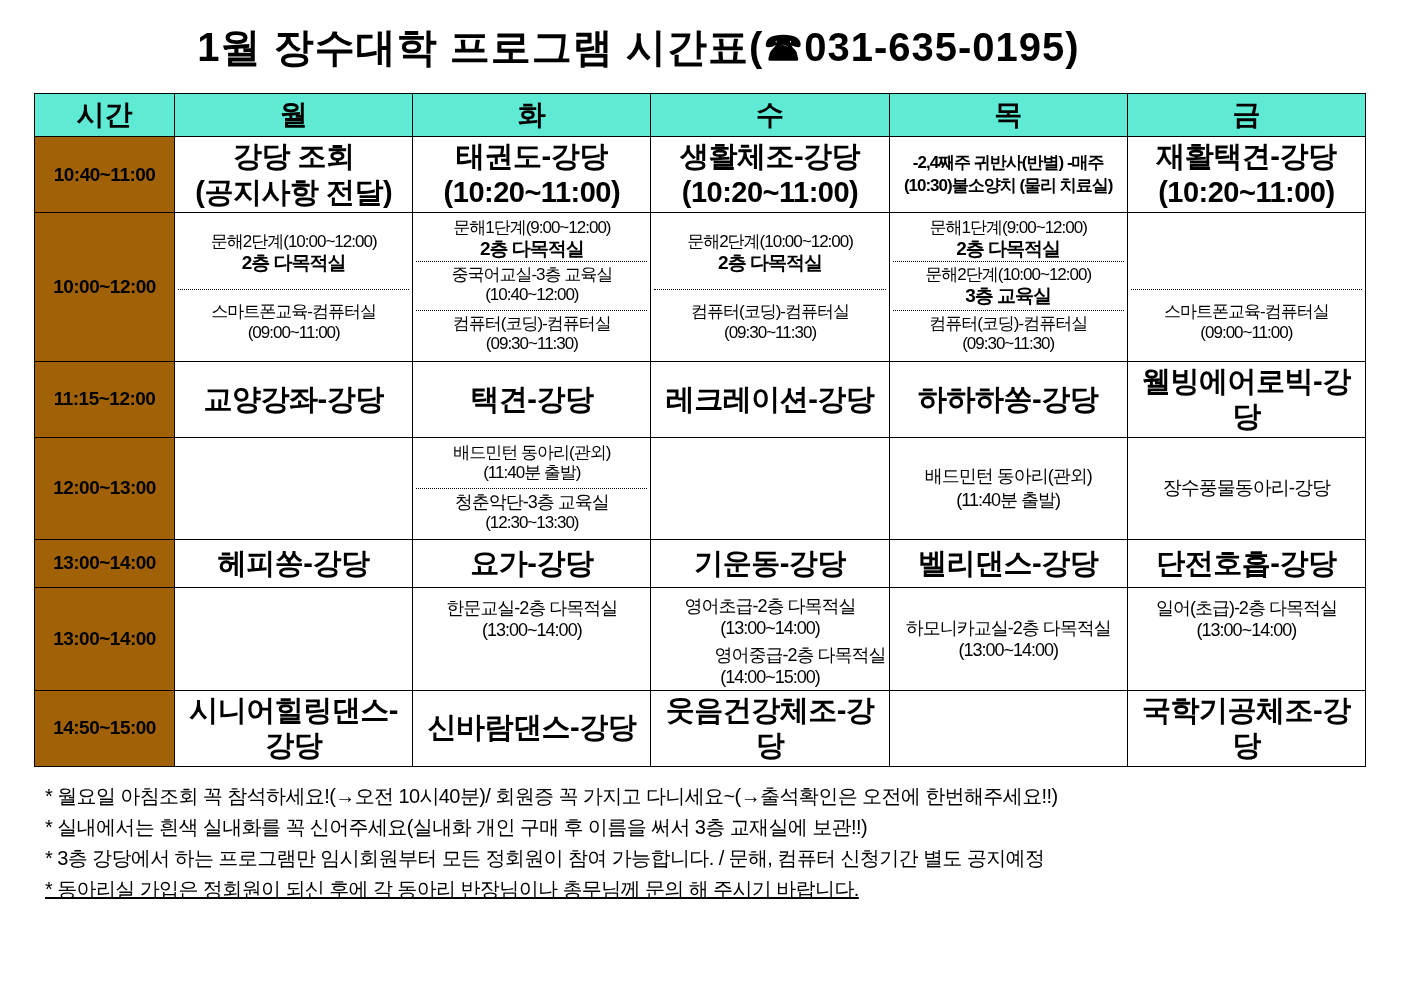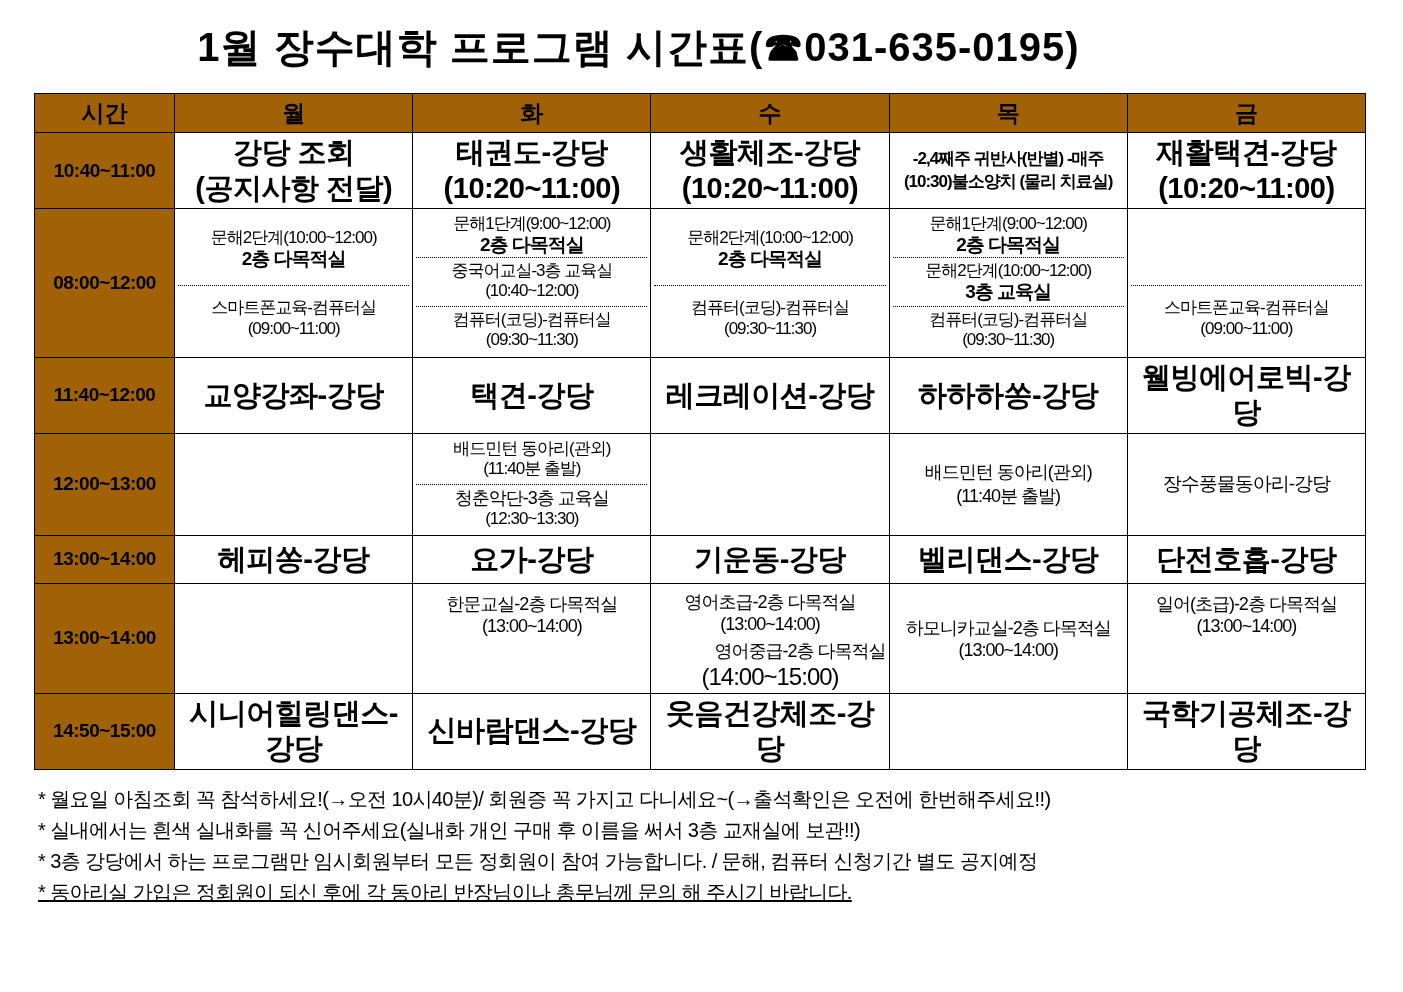--- a/index.html
+++ b/index.html
@@ -34,22 +34,22 @@
     border-collapse: collapse;
     table-layout: fixed;
   }
   table.schedule td, table.schedule th {
     border: 1px solid #000000;
     vertical-align: middle;
     text-align: center;
     padding: 2px 3px;
   }
   thead th {
-    background: #a16207;
-    font-size: 23px;
+    background: #5eead4;
+    font-size: 28px;
     font-weight: bold;
     height: 34px;
   }
   col.c-time { width: 140px; }
   col.c-day  { width: 238px; }
 
   td.timecell {
     background: #a16207;
     font-size: 19px;
     font-weight: bold;
@@ -107,20 +107,21 @@
   }
   .notes {
     margin-top: 14px;
     padding-left: 4px;
   }
   .note {
     font-size: 20px;
     line-height: 1.55;
     letter-spacing: -0.6px;
     white-space: nowrap;
+    margin-left: 7px;
   }
   .note .u { text-decoration: underline; text-align: right; }
 </style>
 </head>
 <body>
 
 <div class="page">
 
   <div class="title">1월 장수대학 프로그램 시간표(☎031-635-0195)</div>
 
@@ -164,21 +165,21 @@
           <span class="ln">-매주(10:30)불소양치</span>
           <span class="ln">(물리 치료실)</span>
         </td>
         <td class="big">
           <span class="ln">재활택견-강당</span>
           <span class="ln">(10:20~11:00)</span>
         </td>
       </tr>
 
       <tr class="row-m1">
-        <td class="timecell">08:00~12:00</td>
+        <td class="timecell">10:00~12:00</td>
 
         <td class="multi">
           <div class="sub" style="height:64px;display:flex;flex-direction:column;justify-content:center;">
             <span class="hd">문해2단계(10:00~12:00)</span>
             <span class="hd" style="font-weight:bold;font-size:19px;">2층 다목적실</span>
           </div>
           <div class="sub" style="height:60px;display:flex;flex-direction:column;justify-content:center;">
             <span class="hd">스마트폰교육-컴퓨터실</span>
             <span class="tm">(09:00~11:00)</span>
           </div>
@@ -228,21 +229,21 @@
         <td class="multi">
           <div class="sub" style="height:64px;border:0;"></div>
           <div class="sub" style="height:60px;display:flex;flex-direction:column;justify-content:center;">
             <span class="hd">스마트폰교육-컴퓨터실</span>
             <span class="tm">(09:00~11:00)</span>
           </div>
         </td>
       </tr>
 
       <tr class="row-one">
-        <td class="timecell">11:40~12:00</td>
+        <td class="timecell">11:15~12:00</td>
         <td class="big">교양강좌-강당</td>
         <td class="big">택견-강당</td>
         <td class="big">레크레이션-강당</td>
         <td class="big">하하하쏭-강당</td>
         <td class="big">웰빙에어로빅-강당</td>
       </tr>
 
       <tr class="row-m2">
         <td class="timecell">12:00~13:00</td>
         <td class="empty"></td>
@@ -279,21 +280,21 @@
         <td class="timecell">13:00~14:00</td>
         <td class="empty"></td>
         <td style="vertical-align:top;padding-top:8px;">
           <span class="hd" style="font-size:18px;letter-spacing:-1px;display:block;">한문교실-2층 다목적실</span>
           <span class="tm" style="font-size:18px;letter-spacing:-1px;display:block;">(13:00~14:00)</span>
         </td>
         <td style="vertical-align:top;padding-top:6px;">
           <span class="hd" style="font-size:18px;letter-spacing:-1px;display:block;">영어초급-2층 다목적실</span>
           <span class="tm" style="font-size:18px;letter-spacing:-1px;display:block;">(13:00~14:00)</span>
           <span class="hd" style="font-size:18px;letter-spacing:-1px;display:block;margin-top:4px;text-align:right;">영어중급-2층 다목적실</span>
-          <span class="tm" style="font-size:24px;letter-spacing:-1px;display:block;">(14:00~15:00)</span>
+          <span class="tm" style="font-size:18px;letter-spacing:-1px;display:block;">(14:00~15:00)</span>
         </td>
         <td>
           <span class="hd" style="font-size:18px;letter-spacing:-1px;display:block;">하모니카교실-2층 다목적실</span>
           <span class="tm" style="font-size:18px;letter-spacing:-1px;display:block;">(13:00~14:00)</span>
         </td>
         <td style="vertical-align:top;padding-top:8px;">
           <span class="hd" style="font-size:18px;letter-spacing:-1px;display:block;">일어(초급)-2층 다목적실</span>
           <span class="tm" style="font-size:18px;letter-spacing:-1px;display:block;">(13:00~14:00)</span>
         </td>
       </tr>

